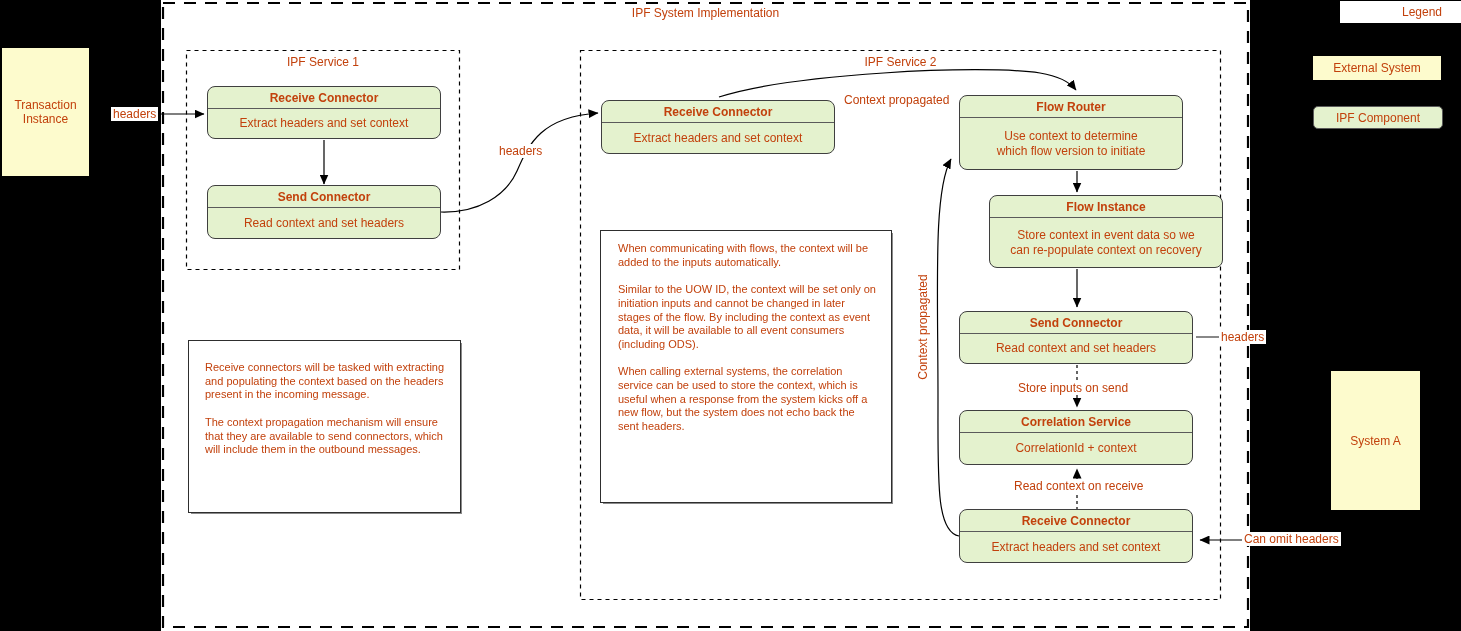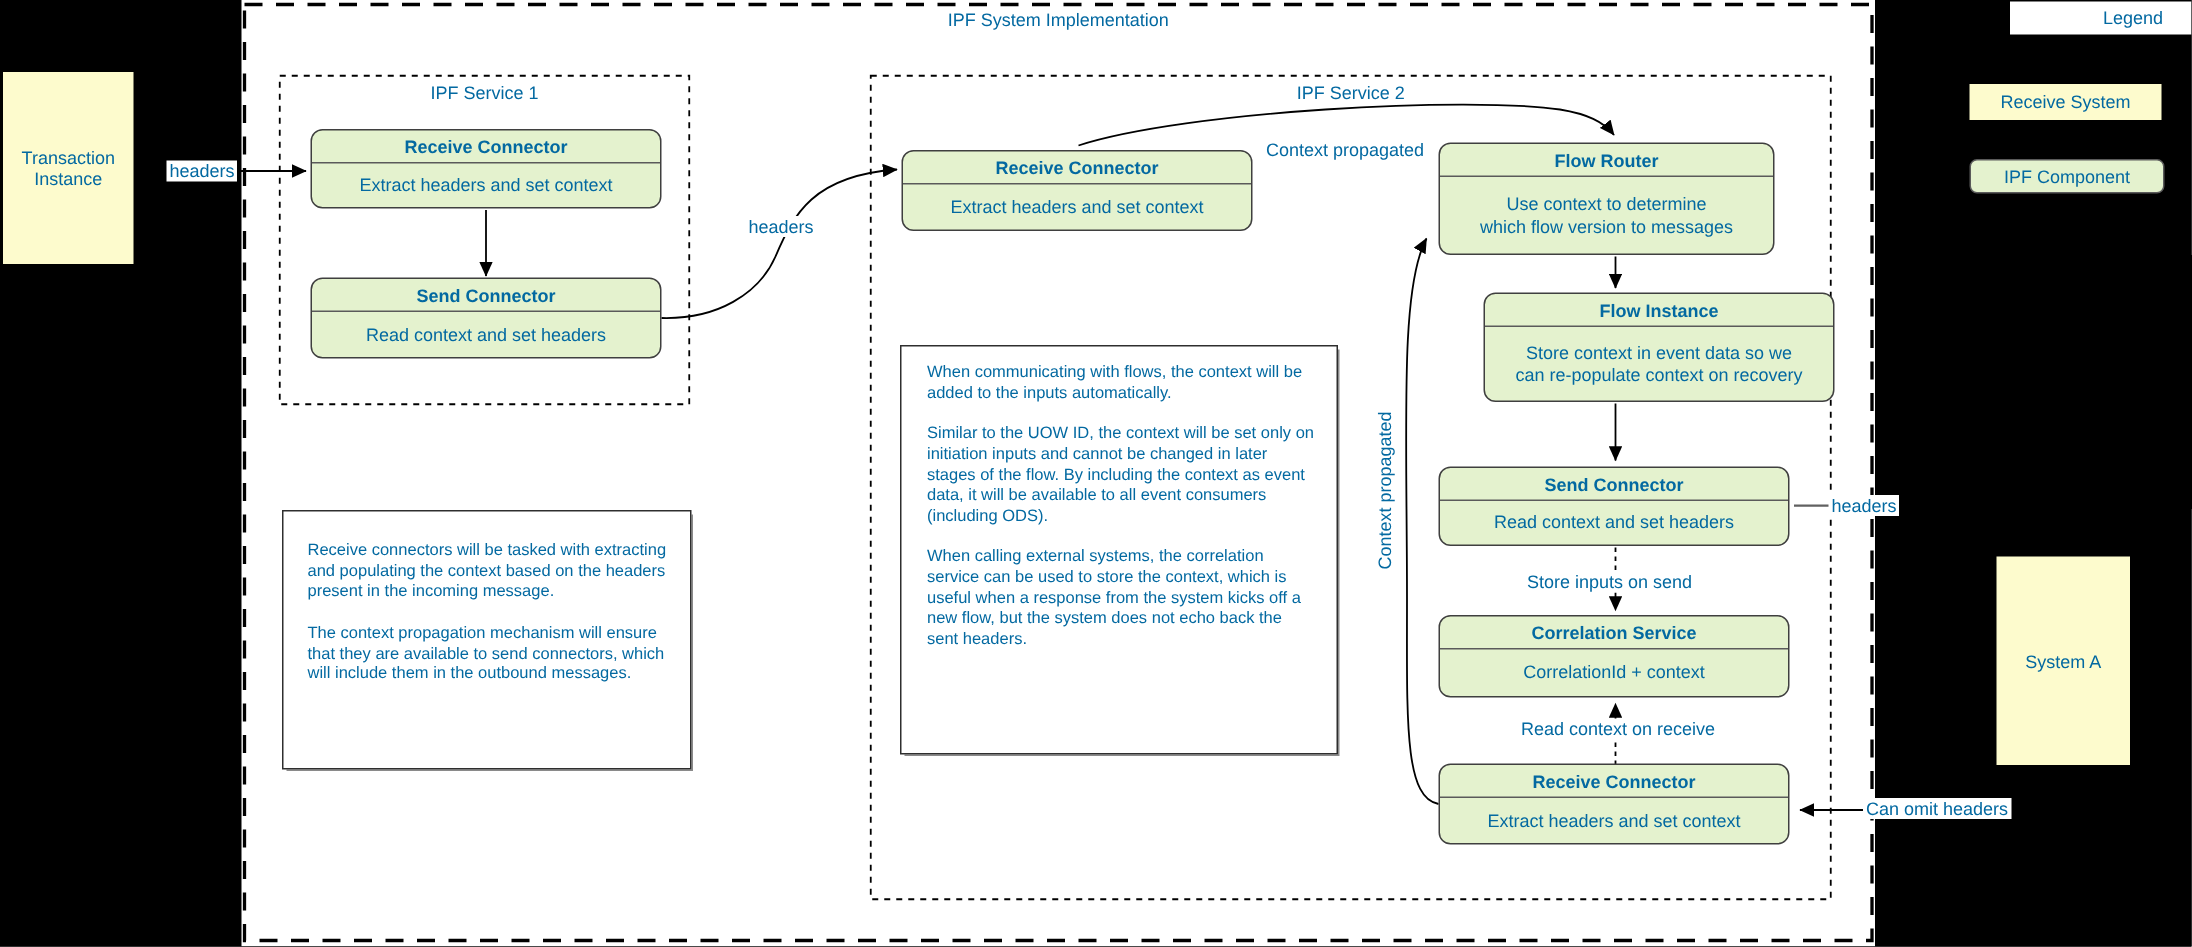--- a/index.html
+++ b/index.html
@@ -1,17 +1,17 @@
 <!DOCTYPE html>
 <html><head>
 <meta charset="utf-8">
 <style>
   html,body{margin:0;padding:0;background:#000;}
   .stage{position:relative;width:1461px;height:631px;background:#000;overflow:hidden;
-         font-family:"Liberation Sans","DejaVu Sans",sans-serif;color:#0369a1;}
+         font-family:"Liberation Sans","DejaVu Sans",sans-serif;color:#c2410c;}
   .main-canvas{position:absolute;left:161px;top:0;width:1089px;height:631px;background:#ffffff;}
   .arrow-layer{position:absolute;left:0;top:0;width:1461px;height:631px;}
   .section-title{position:absolute;font-size:12px;text-align:center;white-space:nowrap;}
   .node{position:absolute;background:#e4f2ce;border:1.3px solid #3f3f3f;border-radius:8px;
         display:flex;flex-direction:column;box-sizing:border-box;z-index:3;}
   .node-title{font-weight:bold;font-size:12px;text-align:center;padding:4px 2px 3px;
               border-bottom:1.3px solid #5a5a5a;}
   .node-body{flex:1;display:flex;align-items:center;justify-content:center;font-size:12px;
              text-align:center;white-space:pre-line;padding:2px 4px;line-height:1.25;}
   .note{position:absolute;background:#fff;border:1.5px solid #2e2e2e;box-shadow:2px 2px 0 -1px #8a8a8a;
@@ -67,21 +67,21 @@
     <span style="width:80px;">Transaction Instance</span>
   </div>
   <div class="ext-box" style="left:1331px;top:371px;width:89px;height:139px;">
     <span>System A</span>
   </div>
 
   <div class="legend-title" style="left:1293px;top:1px;width:164px;height:22px;margin-left:47px;">
     <span>Legend</span>
   </div>
   <div class="ext-box" style="left:1313px;top:56px;width:128px;height:24px;">
-    <span>Receive System</span>
+    <span>External System</span>
   </div>
   <div class="legend-comp" style="left:1313px;top:106px;width:130px;height:23px;">
     <span>IPF Component</span>
   </div>
 
   <div class="node" style="left:207px;top:86px;width:234px;height:53px;">
     <div class="node-title">Receive Connector</div>
     <div class="node-body">Extract headers and set context</div>
   </div>
   <div class="node" style="left:207px;top:185px;width:234px;height:54px;">
@@ -98,21 +98,21 @@
   </div>
   <div class="note" style="left:600px;top:187px;width:292px;height:273px;padding:11px 14px 8px 17px;">When communicating with flows, the context will be added to the inputs automatically.
 
 Similar to the UOW ID, the context will be set only on initiation inputs and cannot be changed in later stages of the flow. By including the context as event data, it will be available to all event consumers (including ODS).
 
 When calling external systems, the correlation service can be used to store the context, which is useful when a response from the system kicks off a new flow, but the system does not echo back the sent headers.</div>
 
   <div class="node" style="left:959px;top:95px;width:224px;height:75px;">
     <div class="node-title">Flow Router</div>
     <div class="node-body">Use context to determine
-which flow version to messages</div>
+which flow version to initiate</div>
   </div>
   <div class="node" style="left:959px;top:195px;width:234px;height:73px;margin-left:30px;">
     <div class="node-title">Flow Instance</div>
     <div class="node-body">Store context in event data so we
 can re-populate context on recovery</div>
   </div>
   <div class="node" style="left:959px;top:311px;width:234px;height:53px;">
     <div class="node-title">Send Connector</div>
     <div class="node-body">Read context and set headers</div>
   </div>

